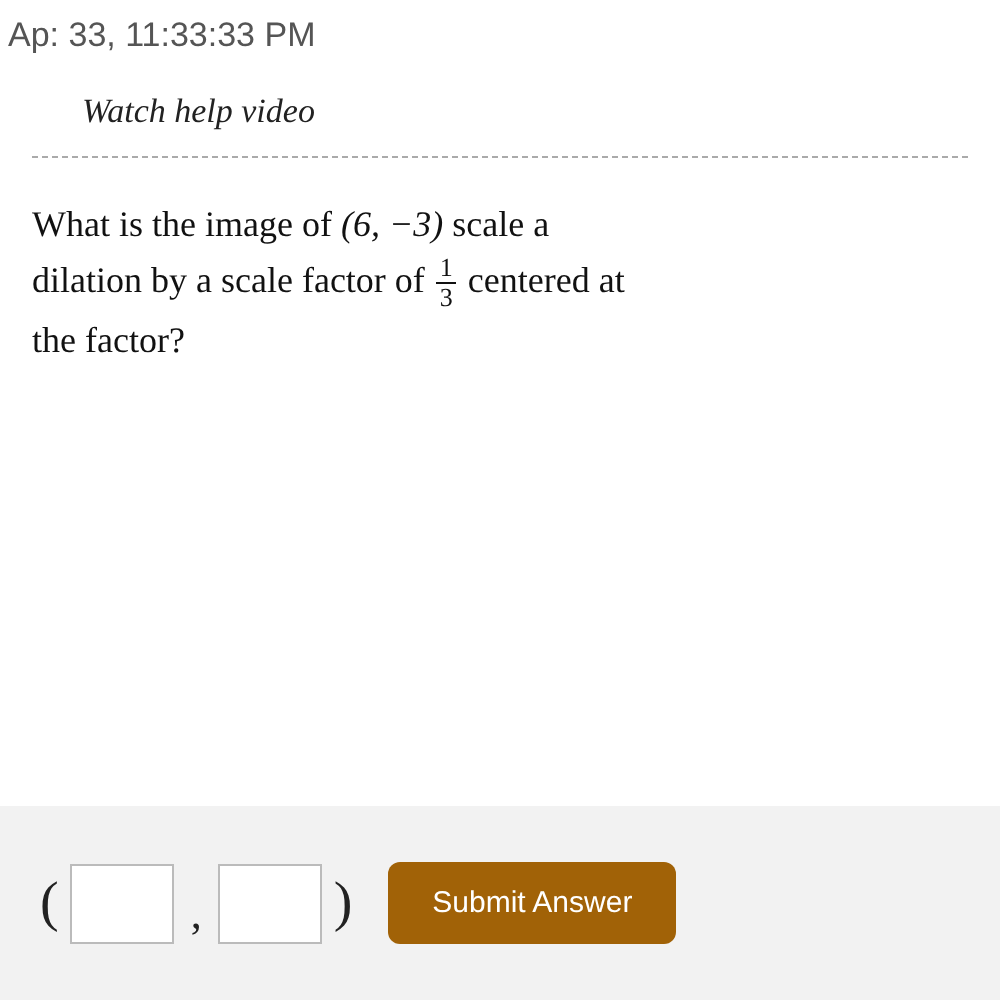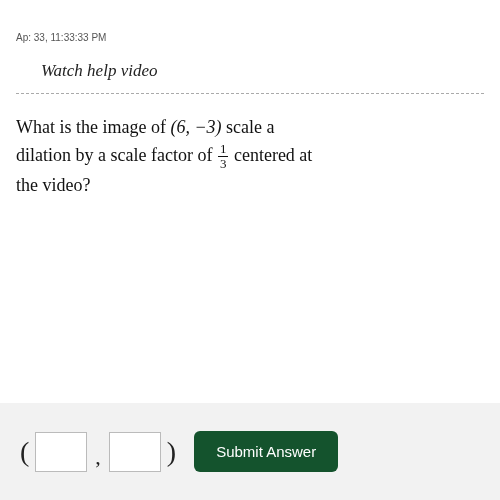--- a/index.html
+++ b/index.html
@@ -10,25 +10,24 @@
 
     body {
       width: 500px;
       height: 500px;
       background: #ffffff;
       font-family: Georgia, 'Times New Roman', serif;
       overflow: hidden;
     }
 
     .top-bar {
-      padding: 8px 16px;
-      font-size: 10px;
+      padding: 8px 4px;
+      font-size: 17px;
       color: #555;
       font-family: Arial, sans-serif;
-      margin-top: 24px;
     }
 
     .watch-help {
       padding: 10px 16px 12px 16px;
     }
 
     .watch-help-link {
       font-size: 17px;
       color: #222;
       font-style: italic;
@@ -109,21 +108,21 @@
       font-size: 22px;
       color: #222;
       margin: 0 2px;
       font-family: Georgia, serif;
       line-height: 1;
       align-self: flex-end;
       padding-bottom: 4px;
     }
 
     .submit-btn {
-      background: #14532d;
+      background: #a16207;
       color: #fff;
       border: none;
       border-radius: 6px;
       padding: 12px 22px;
       font-size: 15px;
       font-family: Arial, sans-serif;
       cursor: pointer;
       margin-left: 18px;
       white-space: nowrap;
     }
@@ -142,21 +141,21 @@
 <hr class="divider">
 
 <div class="question-area">
   <span>What is the image of </span><span class="math-inline">(6, −3)</span><span> scale a</span>
   <br>
   <span>dilation by a scale factor of </span><span class="fraction">
     <span class="numerator">1</span>
     <span class="denominator">3</span>
   </span><span> centered at</span>
   <br>
-  <span>the video?</span>
+  <span>the factor?</span>
 </div>
 
 <div class="answer-panel">
   <span class="answer-paren">(</span>
   <input class="answer-box" type="text" value="" style="">
   <span class="answer-comma">,</span>
   <input class="answer-box" type="text" value="" style="">
   <span class="answer-paren">)</span>
   <button class="submit-btn">Submit Answer</button>
 </div>

